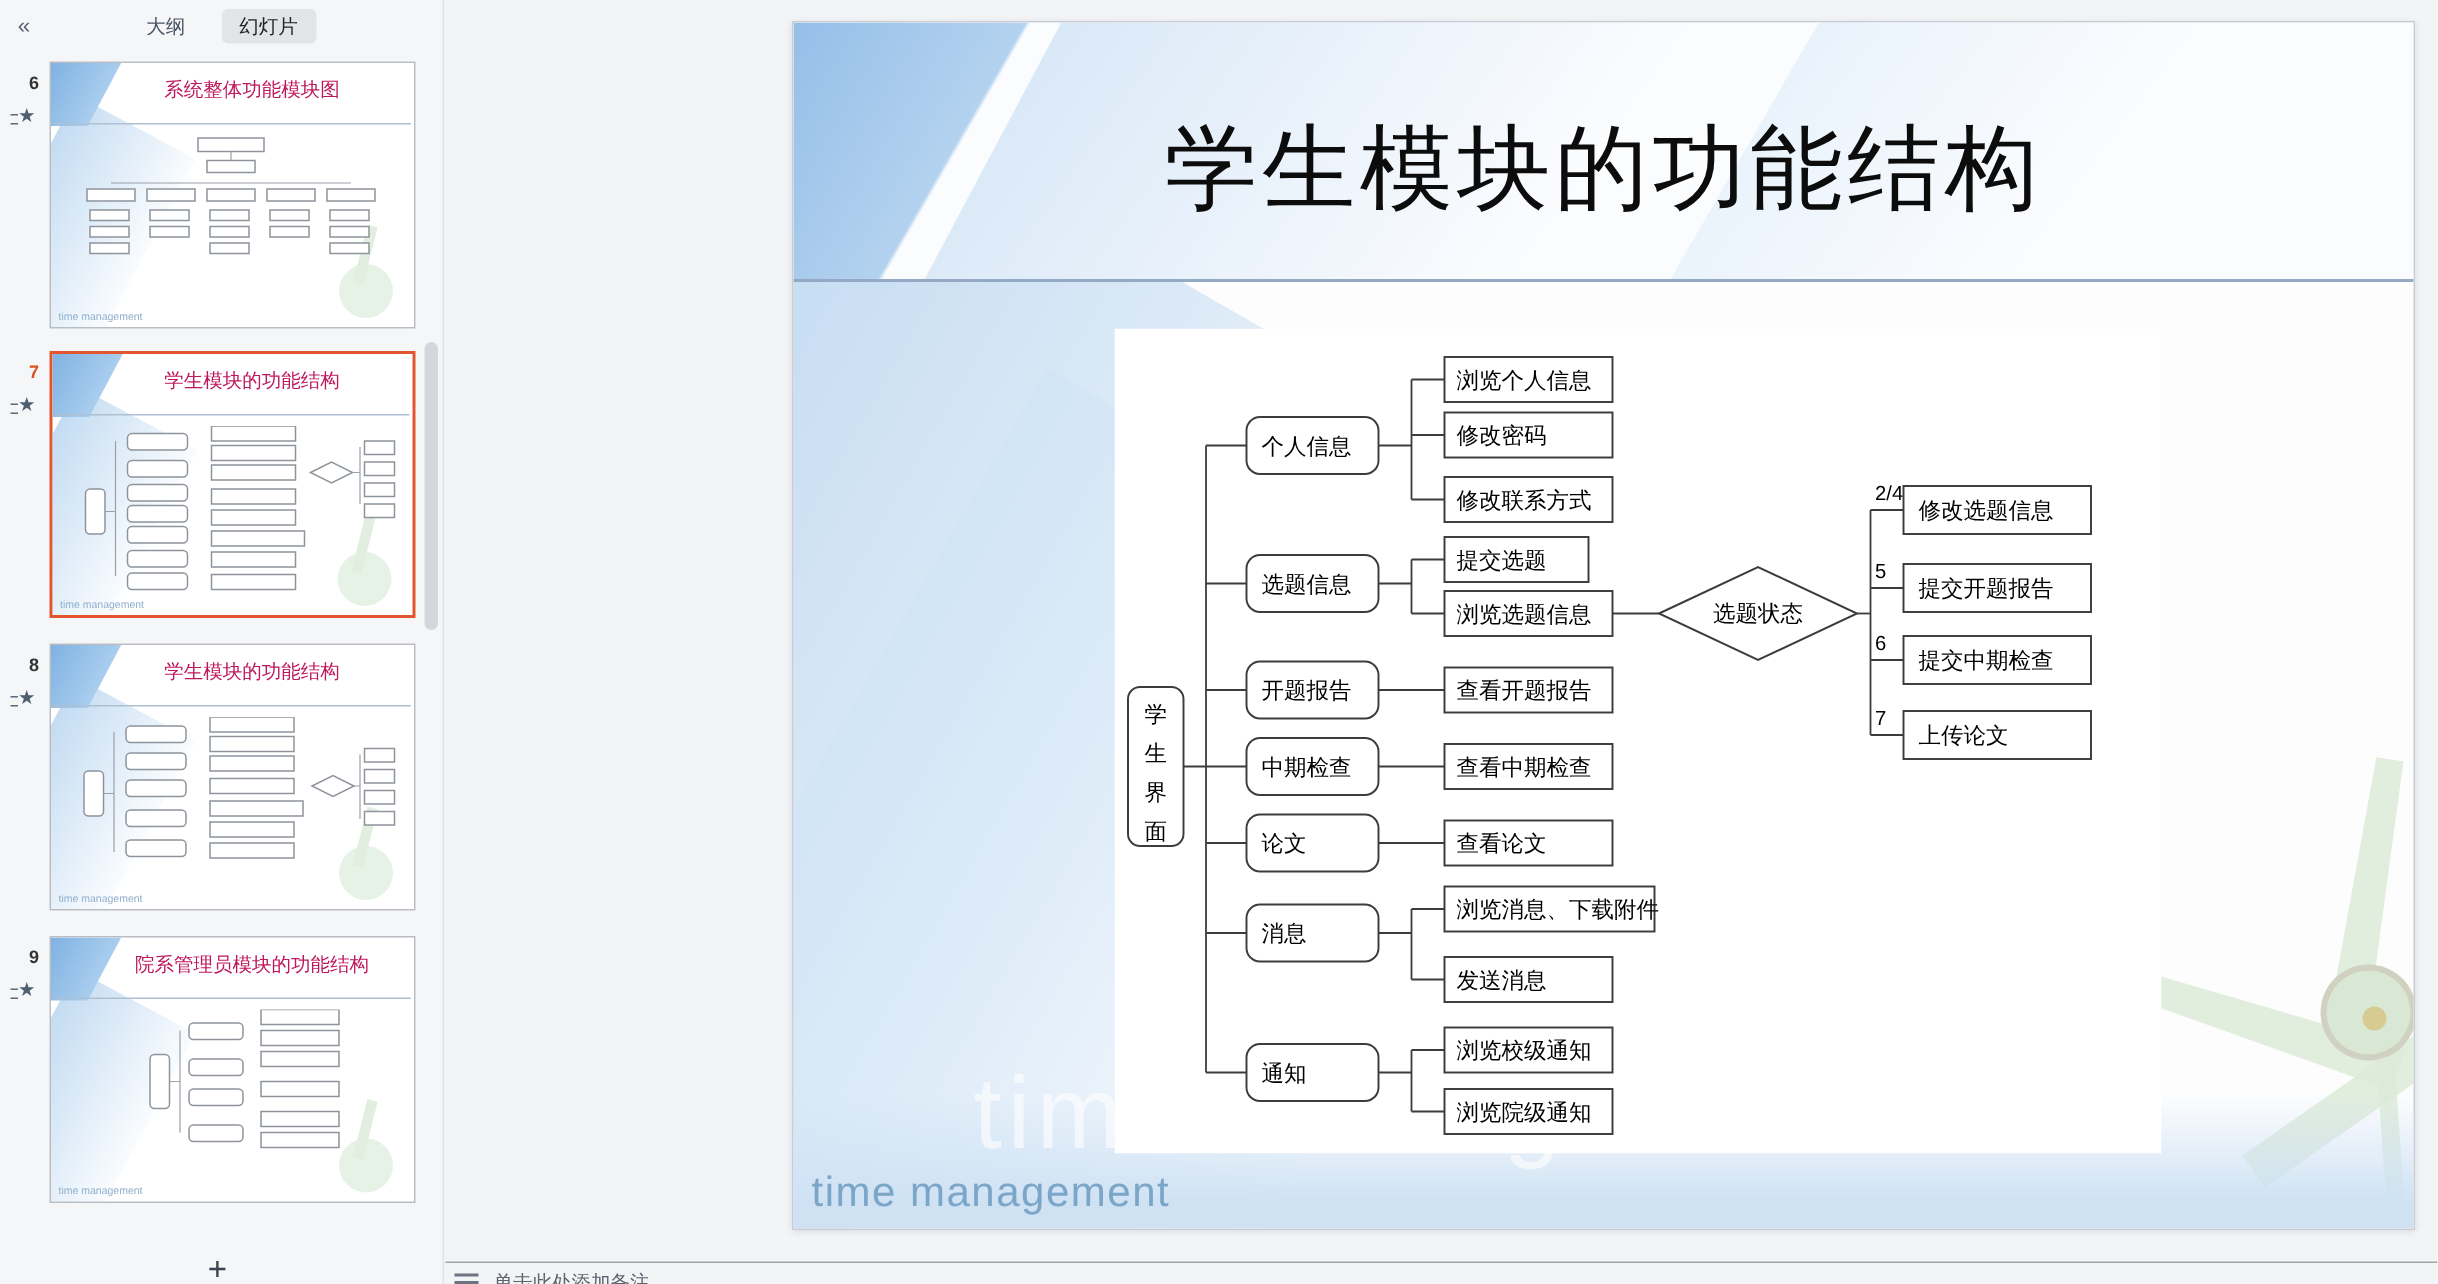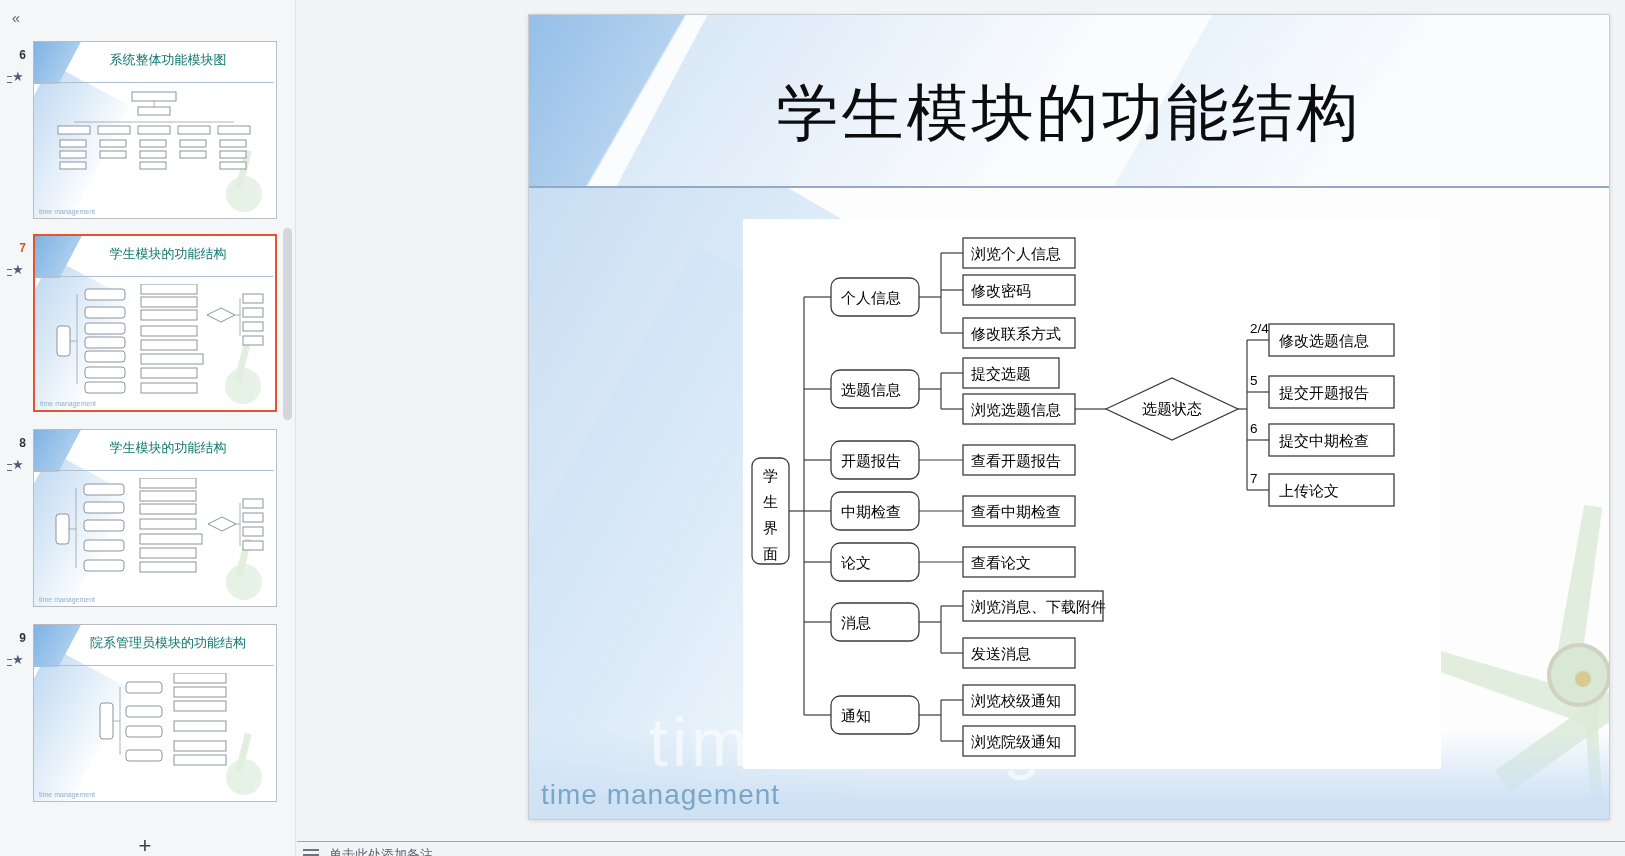--- a/index.html
+++ b/index.html
@@ -26,21 +26,21 @@
   .anim-flag .bars { position:absolute; left:0; top:4px; width:5px; height:7px;
     border-top:1.5px solid #5b6b7d; border-bottom:1.5px solid #5b6b7d; }
   .anim-flag .star { position:absolute; left:5px; top:-3px; font-size:13px; color:#4f5f71; }
 
   .thumb { position:absolute; left:33px; width:244px; height:178px; background:#fff;
     border:1px solid #b9bdc3; cursor:pointer; overflow:hidden; }
   .thumb-row.selected .thumb { border:2px solid #e2552e; }
   .mini-wedge { position:absolute; left:0; top:0; width:62px; height:42px;
     background:linear-gradient(118deg,#7fb2e2 0%,#a9cdee 55%,rgba(255,255,255,0) 56%); }
   .mini-title { position:absolute; left:30px; right:4px; top:9px; height:20px;
-    font-family:"Liberation Serif","DejaVu Serif",serif; font-size:13px; color:#0f766e;
+    font-family:"Liberation Serif","DejaVu Serif",serif; font-size:13px; color:#be185d;
     text-align:center; white-space:nowrap; overflow:hidden; }
   .mini-rule { position:absolute; left:2px; right:2px; top:40px; height:1px; background:#aebfd4; }
   .mini-band { position:absolute; left:-40px; top:30px; width:90px; height:220px;
     background:linear-gradient(90deg,rgba(176,208,238,.75),rgba(220,236,250,.15));
     transform:rotate(28deg); }
   .mini-footer { position:absolute; left:5px; bottom:3px; font-size:7px; color:#8fb0cd; }
   .mini-clock { position:absolute; right:14px; bottom:6px; width:36px; height:36px;
     border-radius:50%; background:#e2efe0; opacity:.8; }
   .mini-clock::after { content:""; position:absolute; left:14px; top:-26px; width:7px;
     height:40px; background:#dcebd8; transform:rotate(14deg); }
@@ -124,20 +124,24 @@
     background:#6b7480; }
   .notes-text { font-size:13px; color:#59626e; white-space:nowrap; }
 </style>
 </head>
 <body>
 
 <div class="app">
 
   <div class="sidebar">
     <div class="collapse-btn">«</div>
+    <div class="tabbar">
+      <div class="tab">大纲</div>
+      <div class="tab active">幻灯片</div>
+    </div>
 
     <div class="thumb-row" style="top:41px;height:178px;">
       <div class="thumb-num">6</div>
       <div class="anim-flag">
         <span class="bars"></span>
           <span class="star">★</span>
       </div>
       <div class="thumb">
         <div class="mini-band"></div>
         <div class="mini-wedge"></div>

